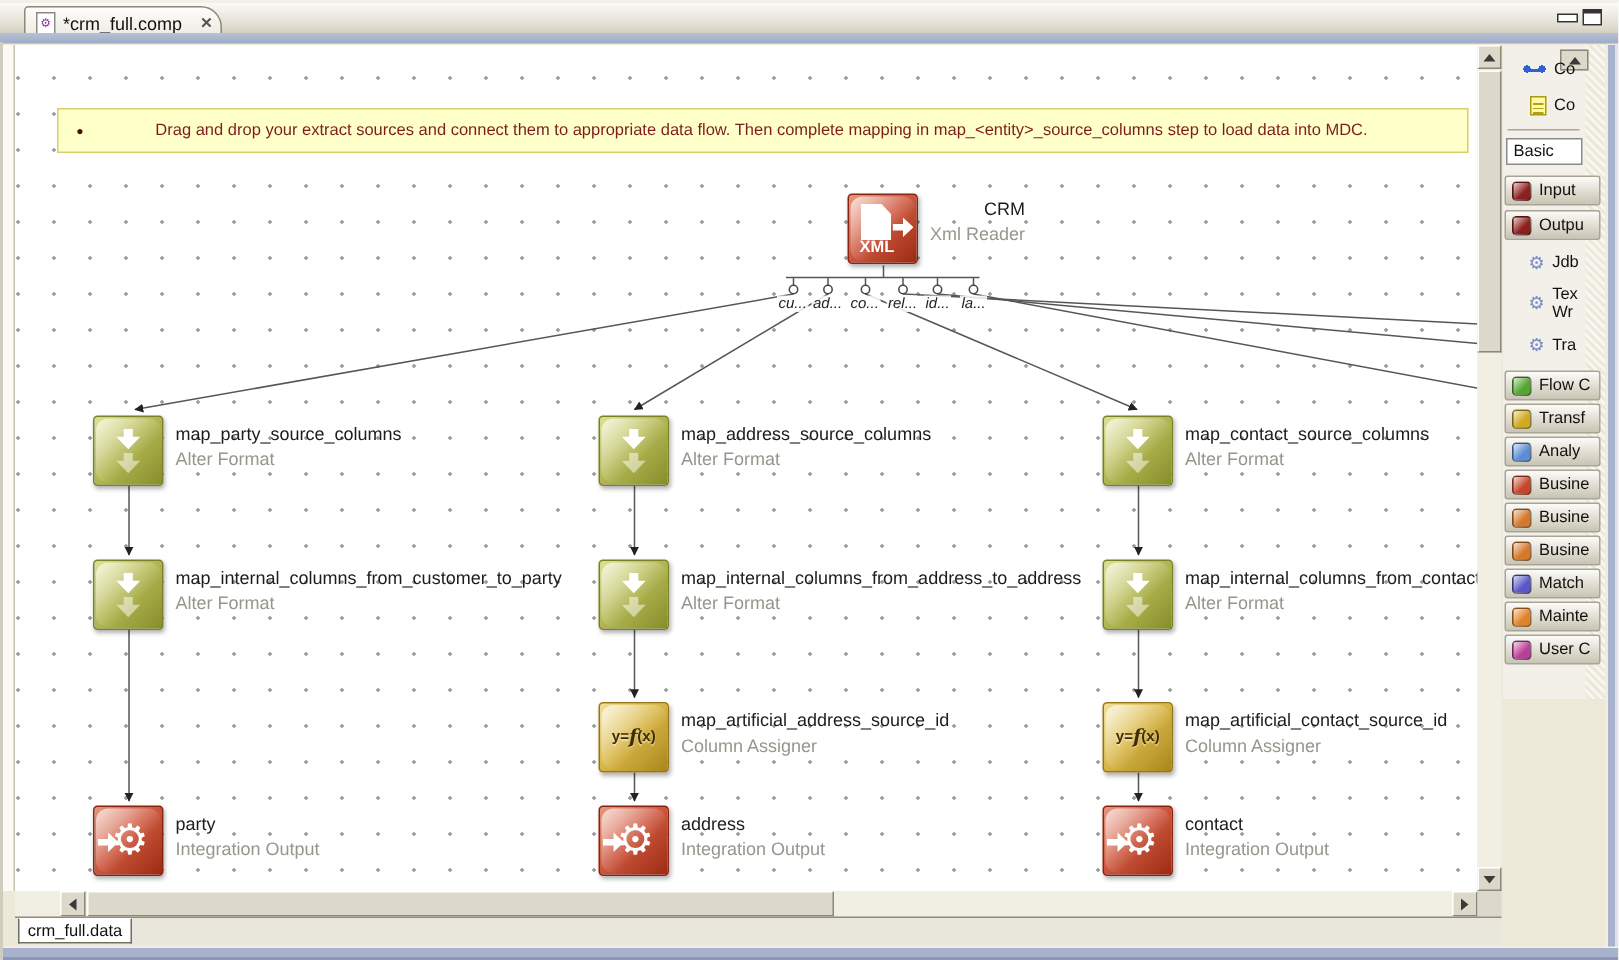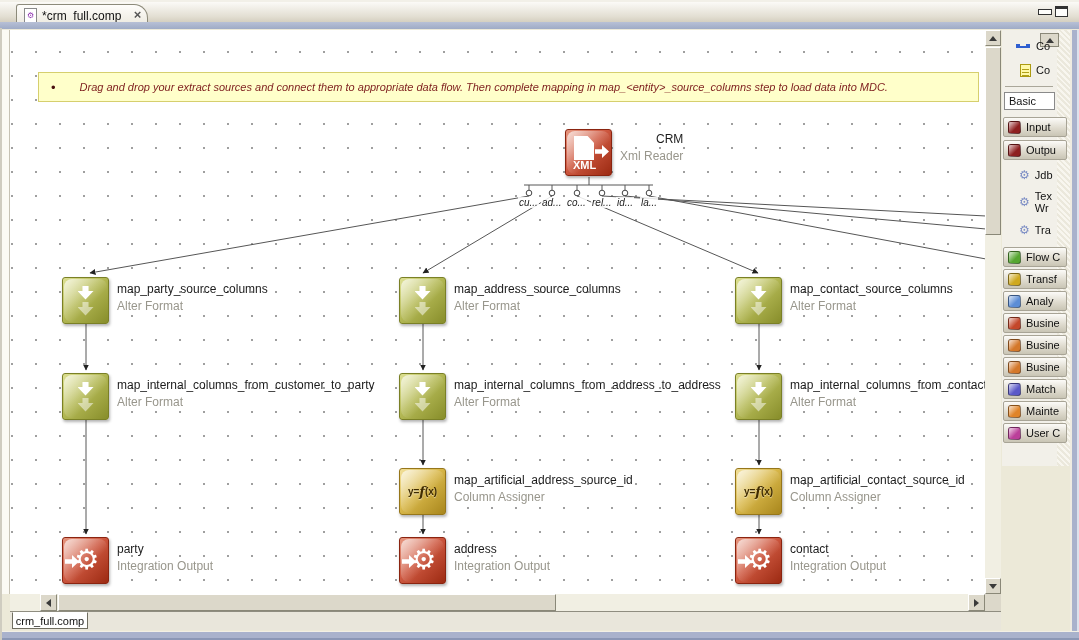--- a/index.html
+++ b/index.html
@@ -23,21 +23,21 @@
   .maxbtn{position:absolute;left:1055px;top:4px;width:13px;height:11px;background:#fdfdfb;
           border:1px solid #333;border-top:3px solid #333;box-sizing:border-box;}
   
   .canvas-margin{position:absolute;left:2px;top:30px;width:7px;height:564px;background:#fbfaf4;border-right:1px solid #c6c2b4;}
   .canvas{position:absolute;left:10px;top:30px;width:975px;height:564px;background:#fff;overflow:hidden;
           background-image:radial-gradient(circle,#9f9f9f 1px,rgba(0,0,0,0) 1.4px);
           background-size:24px 24px;background-position:14px 10px;}
   .banner{position:absolute;left:28px;top:42px;width:941px;height:30px;background:#ffffca;
           border:1px solid #d6cf6e;display:flex;align-items:center;box-sizing:border-box;}
   .banner .bullet{margin-left:12px;font-size:13px;color:#4a1010;}
-  .banner .btext{margin-left:24px;font-size:11px;color:#7d1d1d;white-space:nowrap;font-style:italic;}
+  .banner .btext{margin-left:48px;font-size:11px;color:#7d1d1d;white-space:nowrap;}
   .node{position:absolute;width:47px;height:47px;border-radius:3px;
         box-shadow:1px 2px 3px rgba(0,0,0,.3);border:1px solid;box-sizing:border-box;}
   .gloss{position:absolute;inset:1px;border-radius:8px;
          background:linear-gradient(135deg,rgba(255,255,255,.7),rgba(255,255,255,.2) 42%,rgba(255,255,255,0) 62%);}
   .node-alter{background:linear-gradient(135deg,#dde092 0%,#b4b955 45%,#878d2a 100%);border-color:#7a8026;}
   .node-gold{background:linear-gradient(135deg,#f2e09a,#d9b84a 45%,#a8861c 100%);border-color:#96761a;}
   .node-red{background:linear-gradient(135deg,#e6967f,#ce5840 45%,#9c2a12 100%);border-color:#8a2410;}
   .ntitle{position:absolute;font-size:12px;color:#1c1c1c;white-space:nowrap;}
   .nsub{position:absolute;font-size:12px;color:#98968c;white-space:nowrap;}
   .plabel{position:absolute;font-style:italic;font-size:10px;color:#222;
@@ -317,21 +317,21 @@
       </div>
     <div class="thumb" style="left:48px;top:0;width:498px;height:17px;"></div>
     <div class="sbtn" style="left:958px;top:0;width:17px;height:17px;">
         <div class="tri-r"></div>
       </div>
   </div>
   <div class="sbcorner"></div>
 
   <div class="btabstrip">
     <div class="btab">
-      <span>crm_full.comp</span>
+      <span>crm_full.data</span>
     </div>
   </div>
 
   <div class="palette">
     <div class="ppanel"></div>
     <div class="pscrollup">
         <div class="tri-u"></div>
       </div>
 
     <div class="ptool" style="top:8px;height:16px;">

